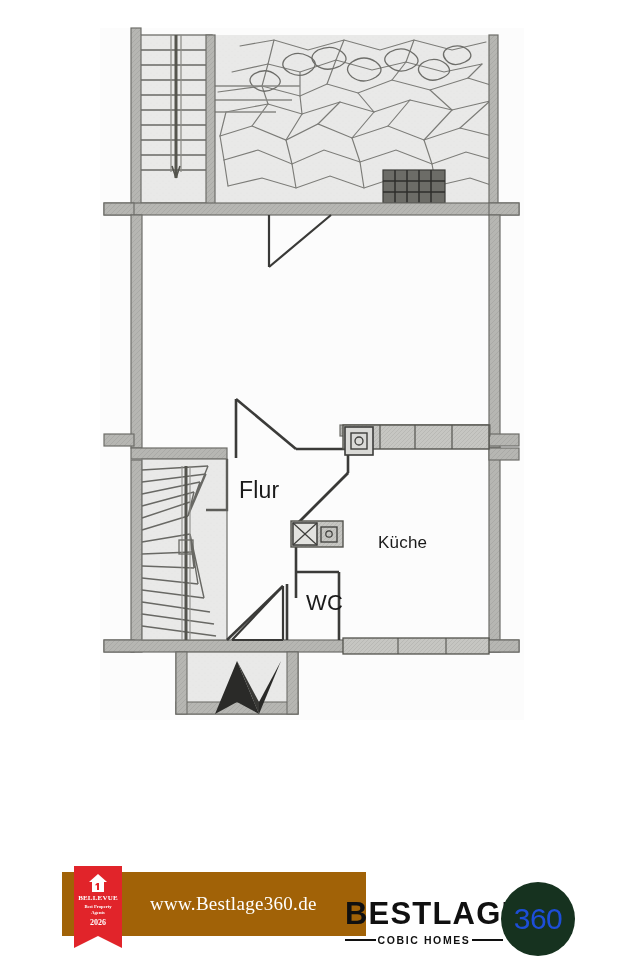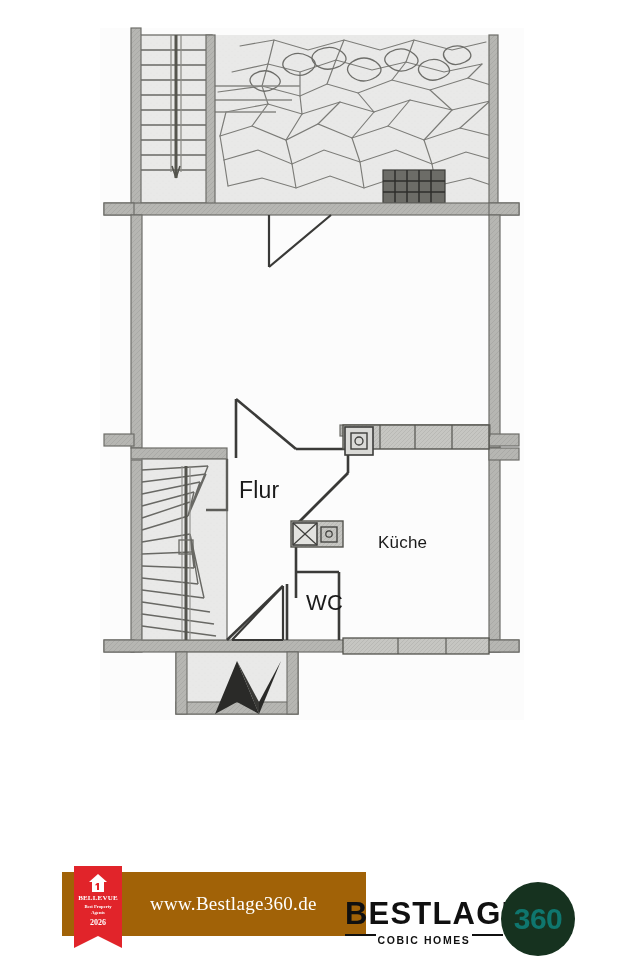--- a/index.html
+++ b/index.html
@@ -81,31 +81,31 @@
     position:absolute;left:345px;top:22px;width:230px;height:74px;
   }
   #logo-circle{
     position:absolute;right:0;top:0;width:74px;height:74px;
     border-radius:50%;
     background:#16321f;
   }
   #logo-360{
     position:absolute;right:0;top:0;width:74px;height:74px;
     display:flex;align-items:center;justify-content:center;
-    color:#0f766e;font-size:30px;font-weight:bold;letter-spacing:-0.5px;
+    color:#1d4ed8;font-size:30px;font-weight:normal;letter-spacing:-0.5px;
     font-family:"Liberation Sans", sans-serif;
   }
   #logo-bestlage{
     position:absolute;left:0;top:14px;
     color:#101010;font-size:31px;font-weight:bold;letter-spacing:1.2px;
     font-family:"Liberation Sans", sans-serif;
   }
   #logo-tagline-row{
     position:absolute;left:0;top:52px;width:158px;
-    display:flex;gap:2px;
+    display:flex;align-items:center;gap:2px;
   }
   .tag-rule{flex:1;height:2px;background:#101010;}
   #logo-tagline{
     color:#101010;font-size:10.5px;font-weight:bold;letter-spacing:1.6px;
     font-family:"Liberation Sans", sans-serif;white-space:nowrap;
   }
 </style>
 </head>
 <body>
 

